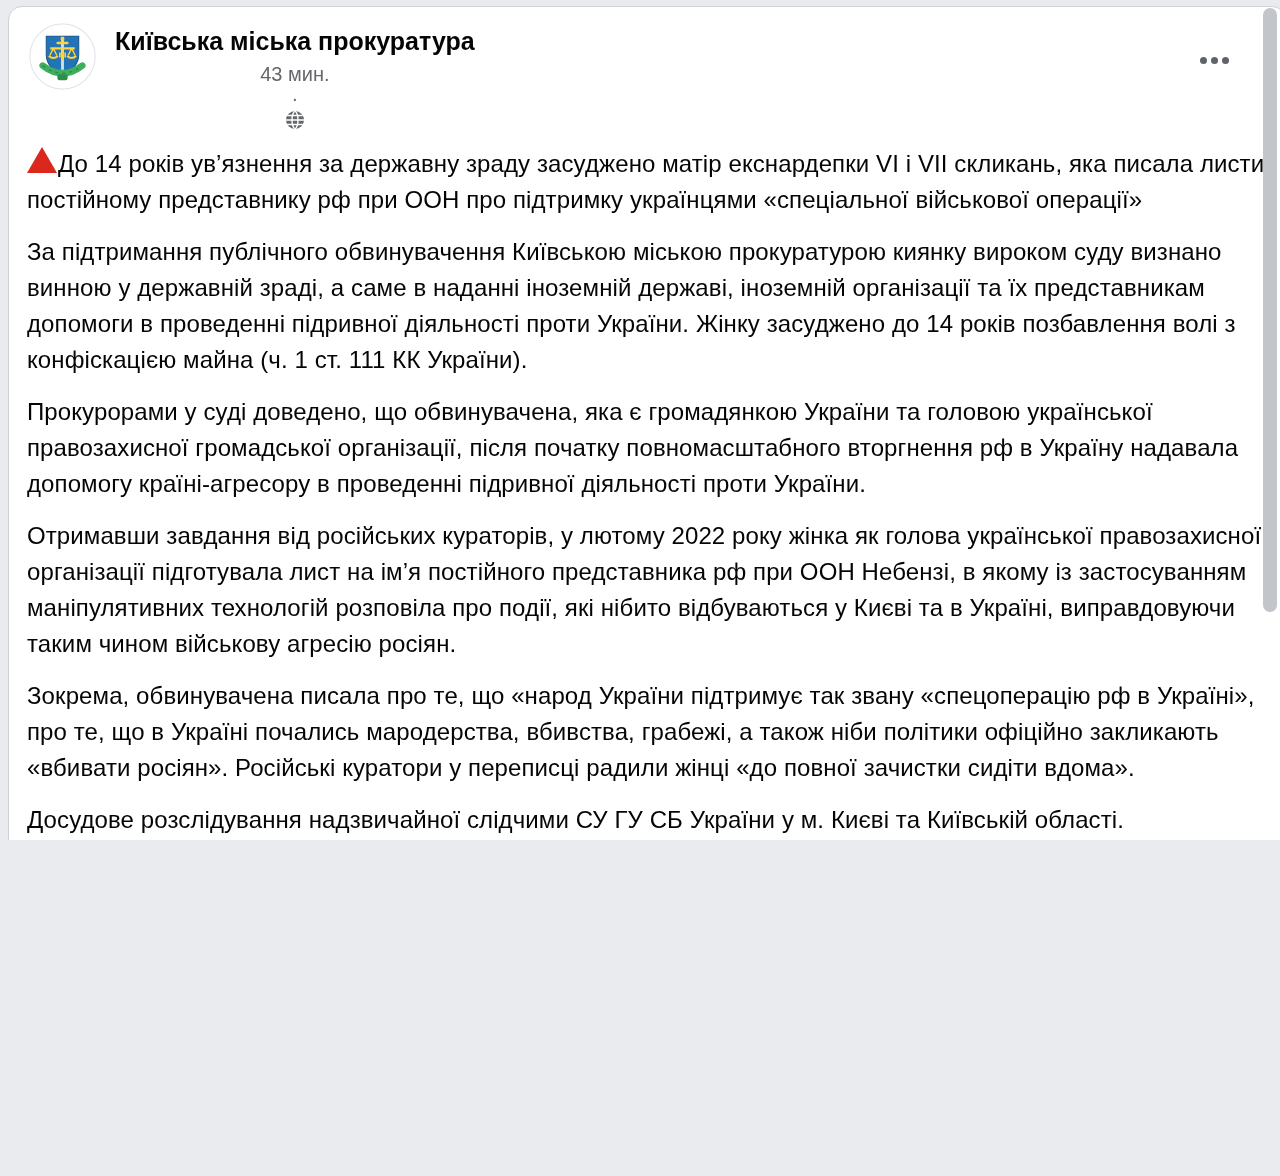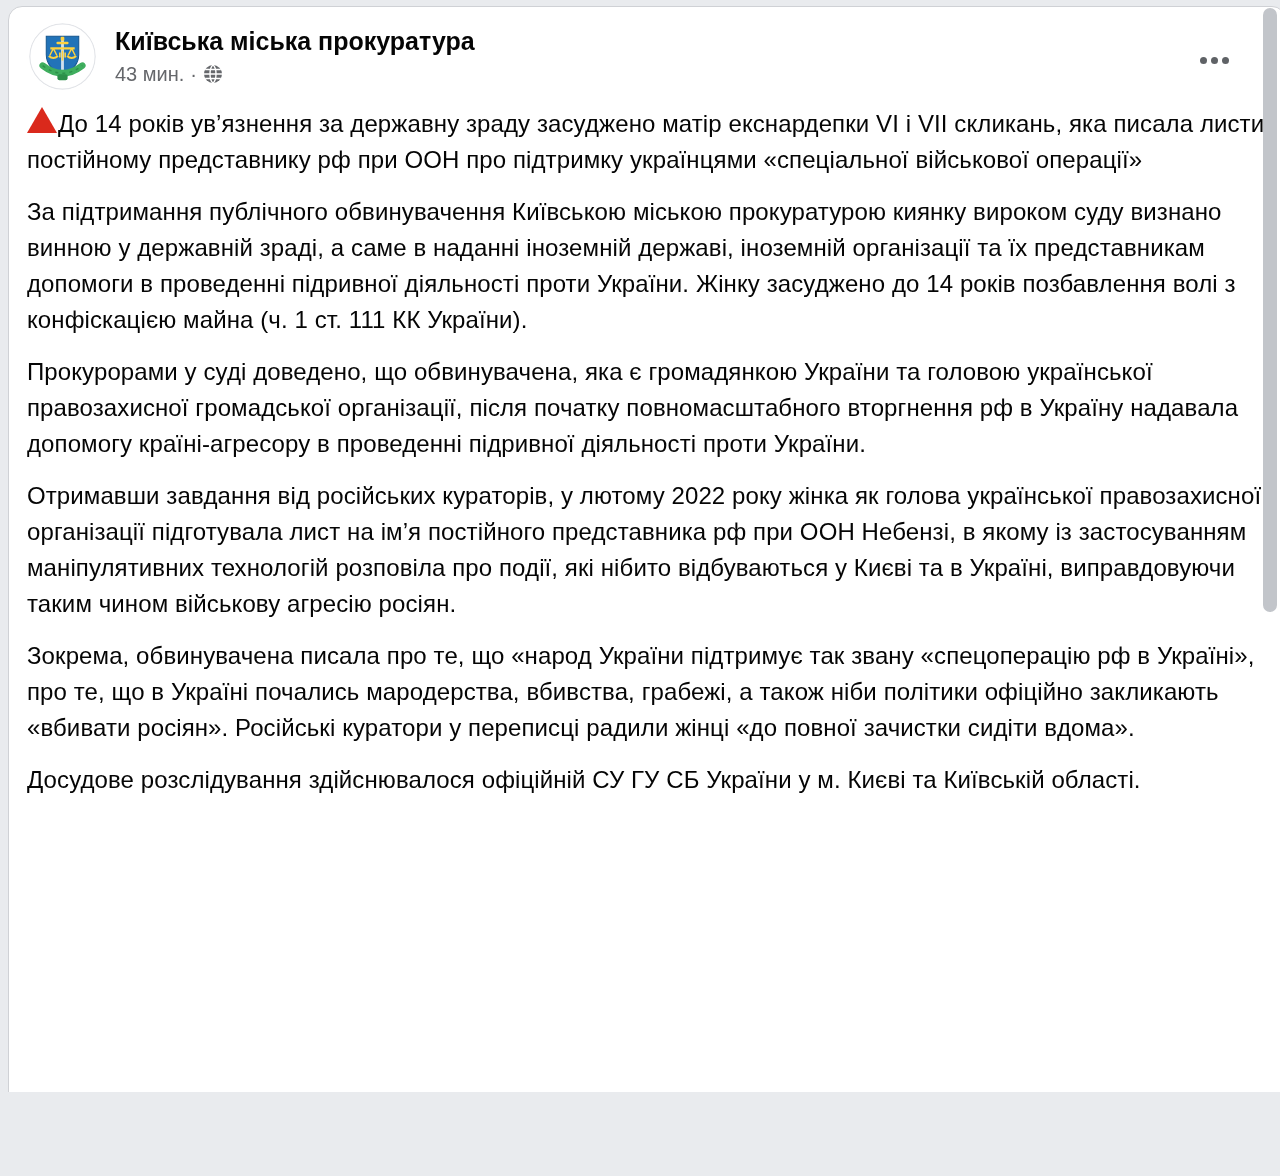--- a/index.html
+++ b/index.html
@@ -2,21 +2,21 @@
 <html><head>
 <meta charset="utf-8">
 <style>
   html,body{margin:0;padding:0;}
   body{
     width:1280px;height:1176px;overflow:hidden;
     background:#e9ebee;
     font-family:"Liberation Sans","DejaVu Sans",sans-serif;
     -webkit-font-smoothing:antialiased;
   }
-  .viewport{position:relative;width:1280px;height:1092px;overflow:hidden;}
+  .viewport{position:relative;width:1280px;height:840px;overflow:hidden;}
   .card{
     position:absolute;left:8px;top:6px;right:-6px;bottom:-30px;
     background:#ffffff;
     border:1px solid #cfd1d5;
     border-radius:14px 14px 0 0;
   }
   .post-header{
     position:relative;
     padding:16px 20px 0 20px;
     display:flex;align-items:flex-start;
@@ -25,21 +25,21 @@
     width:67px;height:67px;flex:0 0 67px;border-radius:50%;
     cursor:pointer;
   }
   .header-text{margin-left:19px;padding-top:3px;}
   .page-name{
     font-size:25px;line-height:31px;font-weight:700;color:#050505;
     cursor:pointer;
   }
   .meta{
     display:flex;align-items:center;margin-top:5px;
-    font-size:20px;line-height:24px;color:#65676b;
+    font-size:20px;line-height:24px;color:#65676b;flex-direction:column;
   }
   .meta .sep{margin:0 6px;}
   .globe{width:20px;height:20px;display:inline-block;}
   .more-btn{
     position:absolute;top:44px;right:50px;
     background:none;border:none;padding:6px;cursor:pointer;
     display:flex;align-items:center;gap:4px;
   }
   .more-btn i{
     display:block;width:7px;height:7px;border-radius:50%;background:#5f6266;
@@ -114,19 +114,19 @@
           <i></i>
       </button>
     </div>
 
     <div class="post-body">
       <p><span class="tri"></span><span>До 14 років ув’язнення за державну зраду засуджено матір екснардепки VI і VII скликань, яка писала листи постійному представнику рф при ООН про підтримку українцями «спеціальної військової операції»</span></p>
       <p>За підтримання публічного обвинувачення Київською міською прокуратурою киянку вироком суду визнано винною у державній зраді, а саме в наданні іноземній державі, іноземній організації та їх представникам допомоги в проведенні підривної діяльності проти України. Жінку засуджено до 14 років позбавлення волі з конфіскацією майна (ч. 1 ст. 111 КК України).</p>
       <p>Прокурорами у суді доведено, що обвинувачена, яка є громадянкою України та головою української правозахисної громадської організації, після початку повномасштабного вторгнення рф в Україну надавала допомогу країні-агресору в проведенні підривної діяльності проти України.</p>
       <p>Отримавши завдання від російських кураторів, у лютому 2022 року жінка як голова української правозахисної організації підготувала лист на ім’я постійного представника рф при ООН Небензі, в якому із застосуванням маніпулятивних технологій розповіла про події, які нібито відбуваються у Києві та в Україні, виправдовуючи таким чином військову агресію росіян.</p>
       <p>Зокрема, обвинувачена писала про те, що «народ України підтримує так звану «спецоперацію рф в Україні», про те, що в Україні почались мародерства, вбивства, грабежі, а також ніби політики офіційно закликають «вбивати росіян». Російські куратори у переписці радили жінці «до повної зачистки сидіти вдома».</p>
-      <p>Досудове розслідування здійснювалося офіційній СУ ГУ СБ України у м. Києві та Київській області.</p>
+      <p>Досудове розслідування надзвичайної слідчими СУ ГУ СБ України у м. Києві та Київській області.</p>
     </div>
 
   </div>
 
   <div class="scrollbar-thumb"></div>
 </div>
 
 </body></html>

